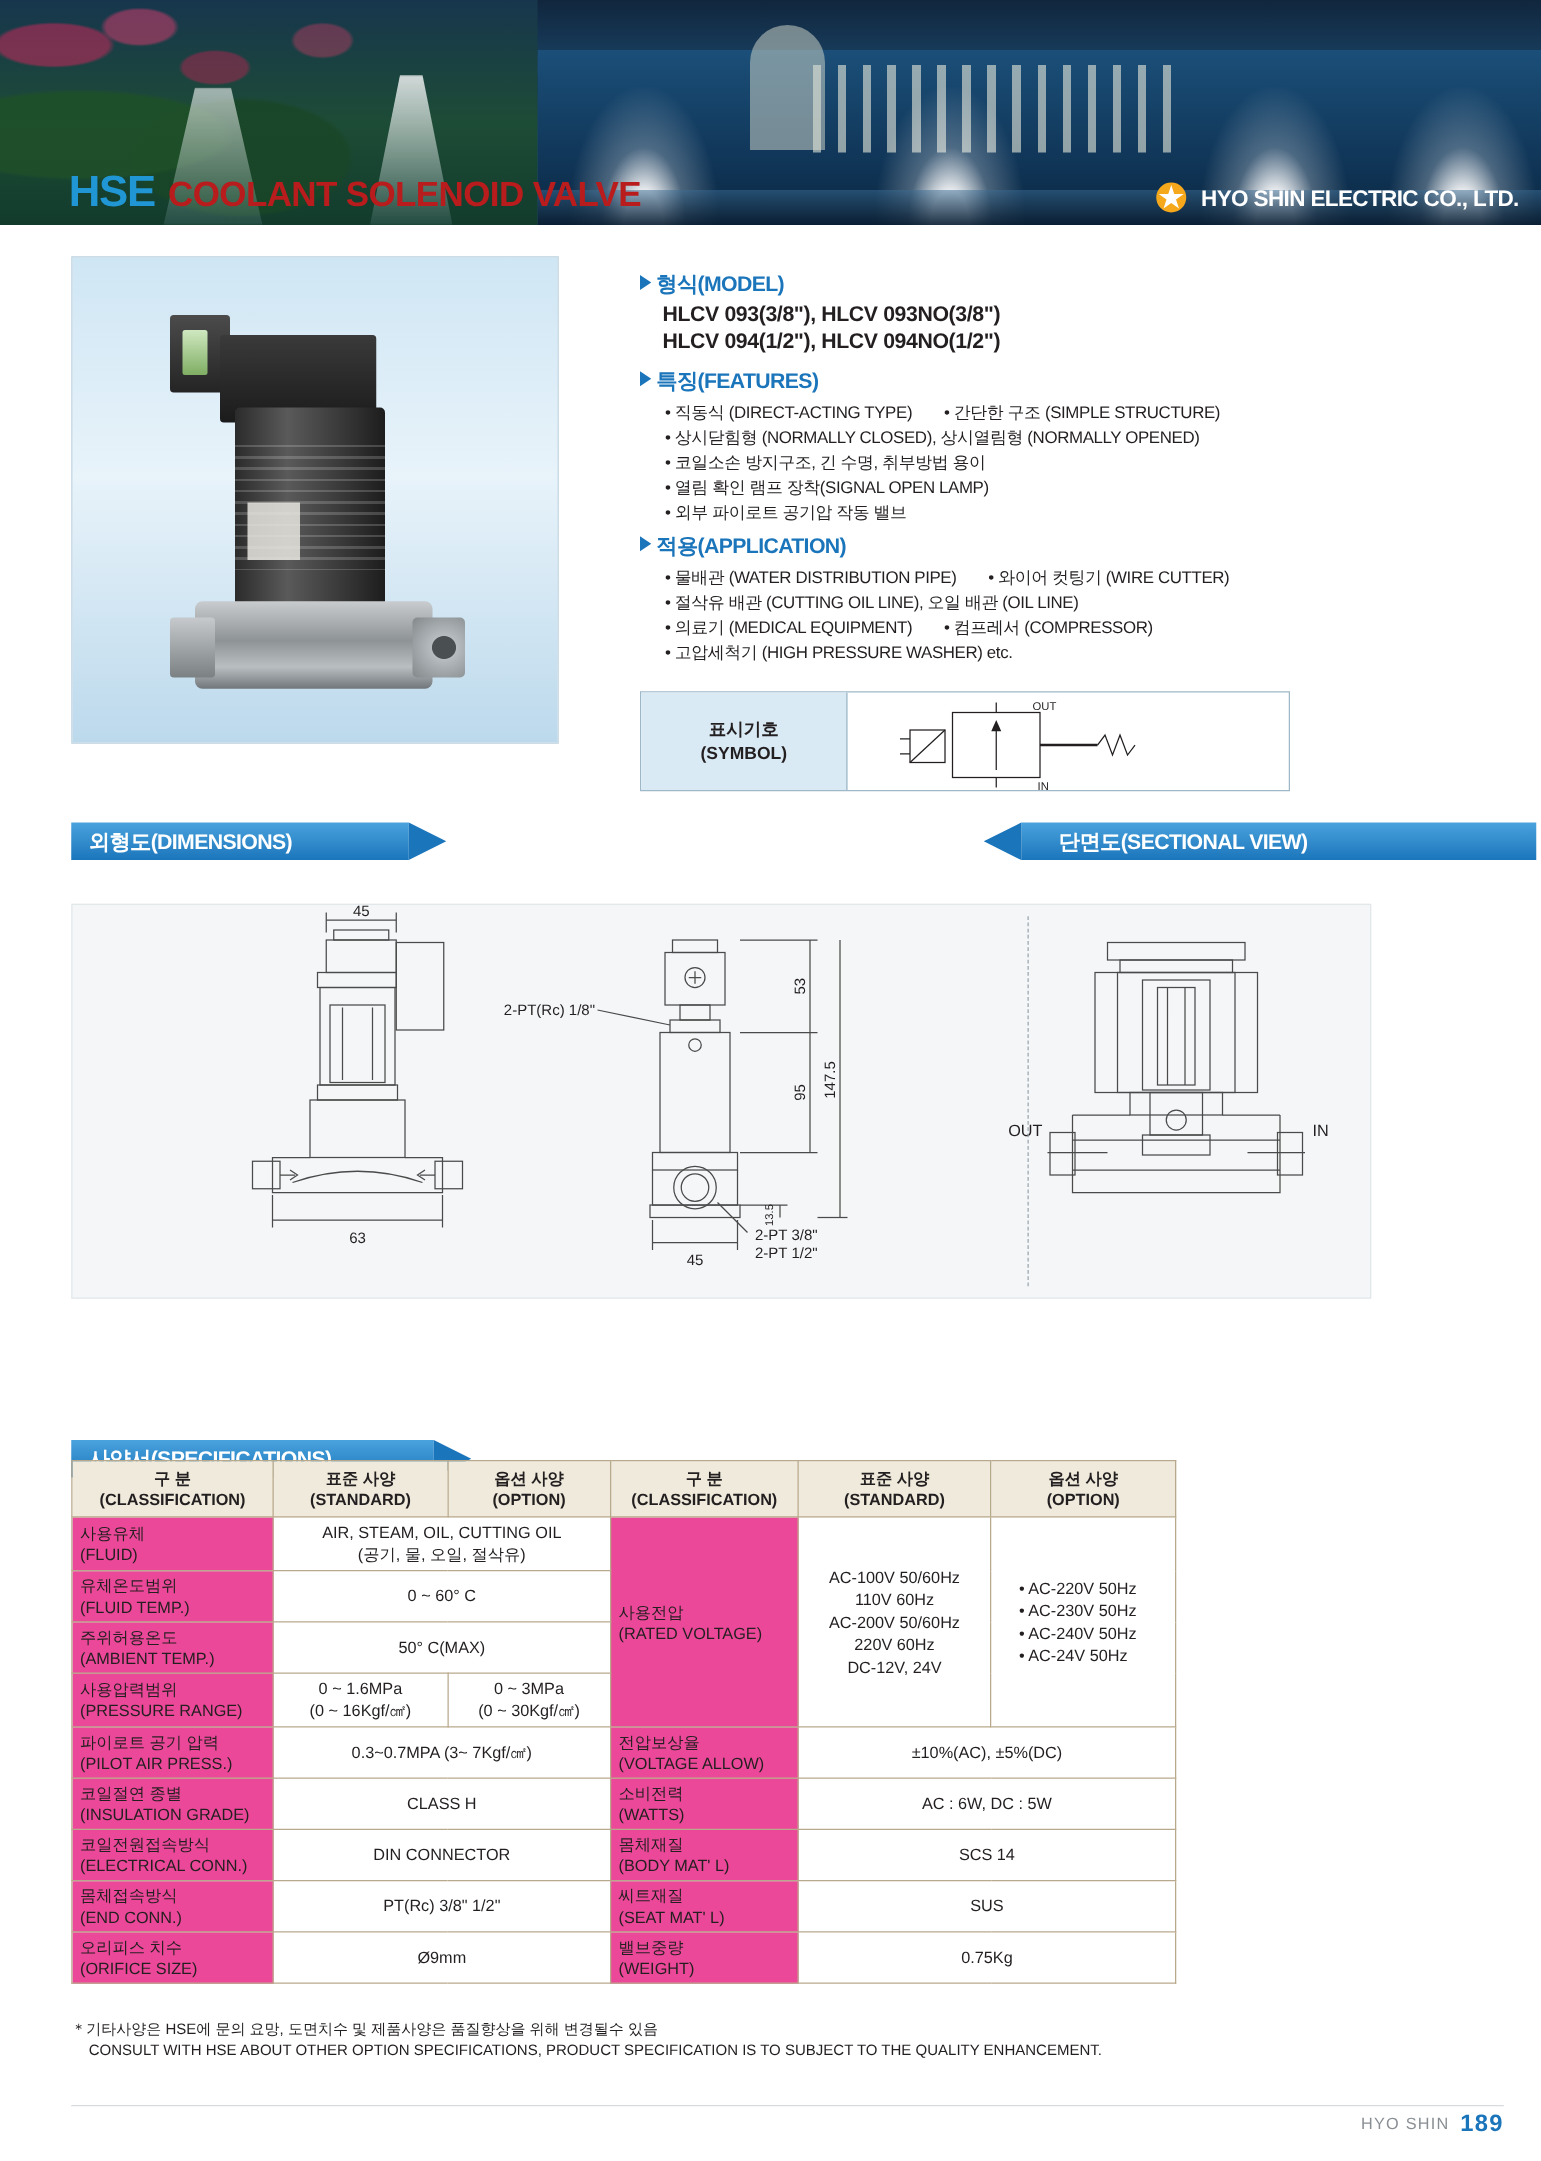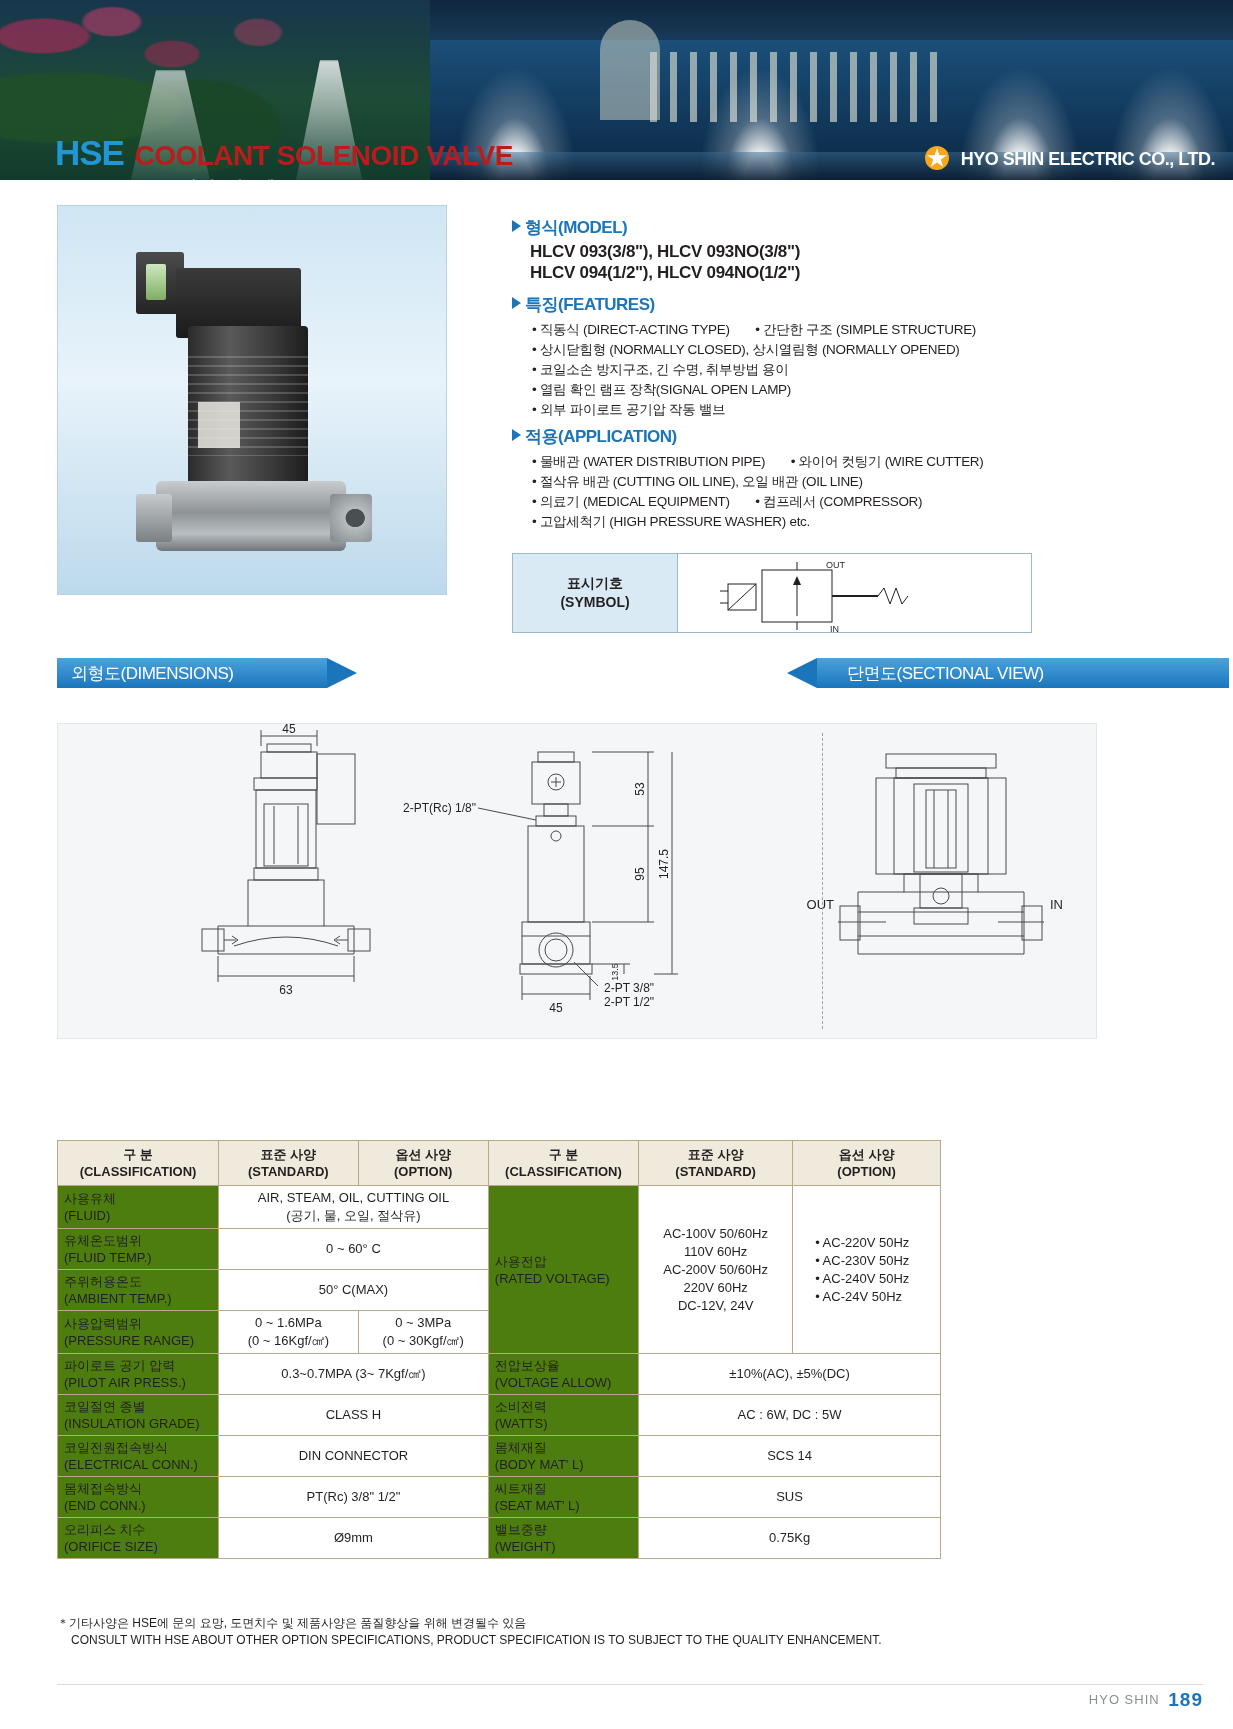--- a/index.html
+++ b/index.html
@@ -171,21 +171,21 @@
     flex-direction:column; font-size:14px; font-weight:bold; color:#231f20; line-height:19px;
     border-right:1px solid #9fb8c8;
   }
   .symbol-right { flex:1; position:relative; }
   .sym-svg { position:absolute; left:40px; top:4px; }
 
   
   .ribbon {
     position:absolute; height:30px;
     background:linear-gradient(180deg,#4aa3dd,#1b75bb);
-    color:#fff; font-weight:normal; font-size:17px;
+    color:#fff; font-weight:bold; font-size:17px;
     display:flex; align-items:center; letter-spacing:-.5px;
   }
   .ribbon.left { left:57px; padding-left:14px; }
   .ribbon .tail {
     position:absolute; right:-30px; top:0; width:0; height:0;
     border-left:30px solid #1b75bb; border-top:15px solid transparent; border-bottom:15px solid transparent;
   }
   .ribbon.rightarrow .tail2 {
     position:absolute; left:-30px; top:0; width:0; height:0;
     border-right:30px solid #1b75bb; border-top:15px solid transparent; border-bottom:15px solid transparent;
@@ -196,30 +196,30 @@
     position:absolute; left:57px; top:723px; width:1040px; height:316px;
     background:#f4f6f8; border:1px solid #e2e7ea;
   }
   .divider {
     position:absolute; left:822px; top:733px; height:296px;
     border-left:1px dashed #9aa5ad;
   }
 
   
   .spec-table {
-    position:absolute; left:57px; top:1140px; width:884px;
+    position:absolute; left:57px; top:1168px; width:884px;
     border-collapse:collapse; font-size:13px; color:#231f20;
   }
   .spec-table td {
     border:1px solid #b9a98c; padding:3px 6px; vertical-align:middle;
   }
   .spec-table .hdr {
     background:#efeadb; text-align:center; font-weight:bold; line-height:17px; padding:5px 4px;
   }
-  .spec-table .lbl { background:#4d7c0f; line-height:17px; white-space:nowrap; }
+  .spec-table .lbl { background:#ec4899; line-height:17px; white-space:nowrap; }
   .spec-table .val { background:#ffffff; text-align:center; line-height:18px; }
   .spec-table .val.left { text-align:left; padding-left:22px; }
 
   .footnote {
     position:absolute; left:57px; top:1615px; font-size:12px; color:#231f20; line-height:17px;
   }
   .footnote .en { padding-left:14px; }
 
   .page-foot {
     position:absolute; right:30px; bottom:18px; font-size:13px; color:#8a8f94; letter-spacing:1px;

